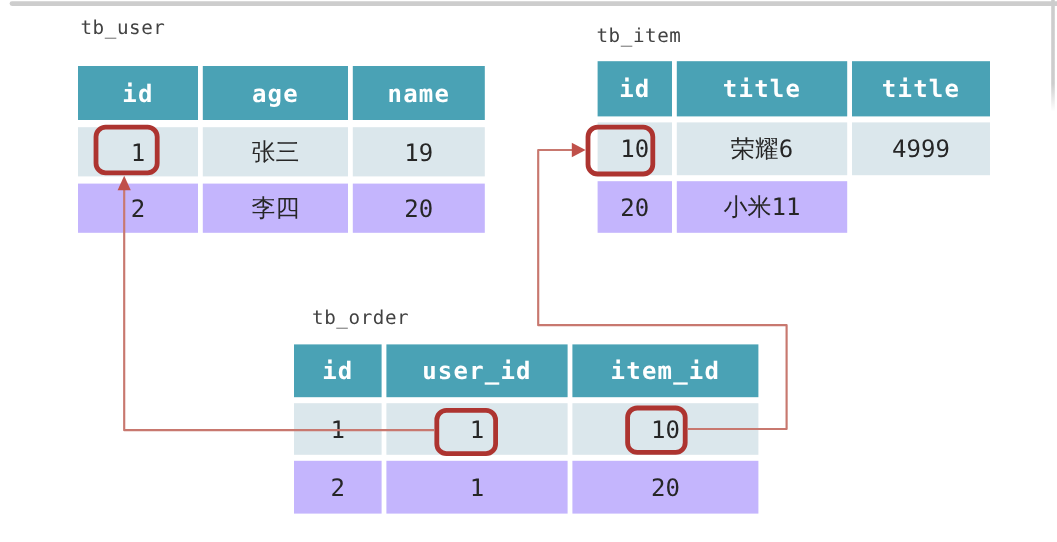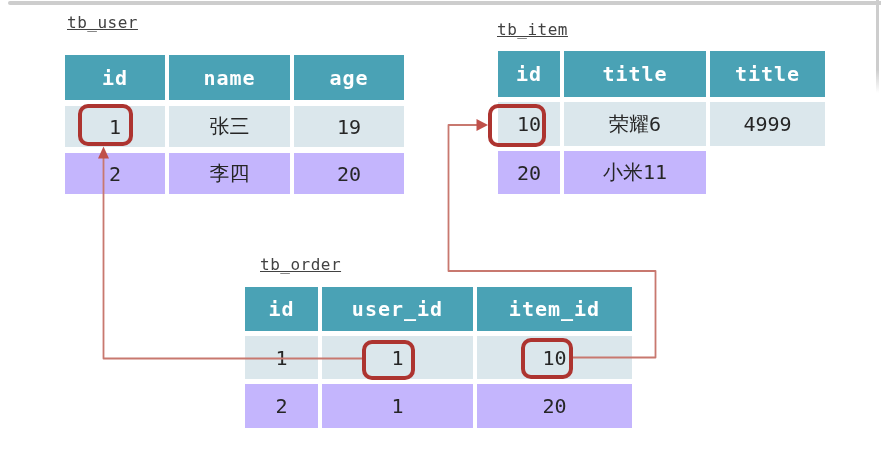--- a/index.html
+++ b/index.html
@@ -14,21 +14,20 @@
     background:#cdcdcd; border-radius:3px 0 0 3px;
   }
   .frame-right {
     position:absolute; right:2px; top:0; width:3px; height:93px;
     background:linear-gradient(#cdcdcd 75%, rgba(205,205,205,0));
   }
 
   .tbl-label {
     position:absolute; font-size:16px; color:#424242; letter-spacing:0.5px;
     white-space:nowrap;
-    text-decoration:underline;
   }
   .tbl-grid {
     position:absolute; display:grid; column-gap:4px;padding-left:12px;
   }
   .grid-user  { left:53px;  top:55px;  grid-template-columns:100px 121px 110px; grid-template-rows:45px 41px 41px; row-gap:6px; }
   .grid-item  { left:486px; top:51px;  grid-template-columns:62px 142px 115px;  grid-template-rows:46px 44px 43px; row-gap:5px; }
   .grid-order { left:233px; top:287px; grid-template-columns:73px 151px 155px;  grid-template-rows:44px 43px 44px; row-gap:5px; }
 
   .hcell {
     background:#4aa2b5; color:#ffffff; font-weight:bold; font-size:20px;
@@ -56,22 +55,22 @@
 </style>
 </head>
 <body>
 
 <div class="frame-top"></div>
 <div class="frame-right"></div>
 
 <div class="tbl-label" style="left:67px; top:13px;">tb_user</div>
 <div class="tbl-grid grid-user">
   <div class="hcell">id</div>
+  <div class="hcell">age</div>
   <div class="hcell">name</div>
-  <div class="hcell">age</div>
   <div class="cell r1">1</div>
   <div class="cell r1">张三</div>
   <div class="cell r1">19</div>
   <div class="cell r2">2</div>
   <div class="cell r2">李四</div>
   <div class="cell r2">20</div>
 </div>
 
 <div class="tbl-label" style="left:497px; top:20px;">tb_item</div>
 <div class="tbl-grid grid-item">

